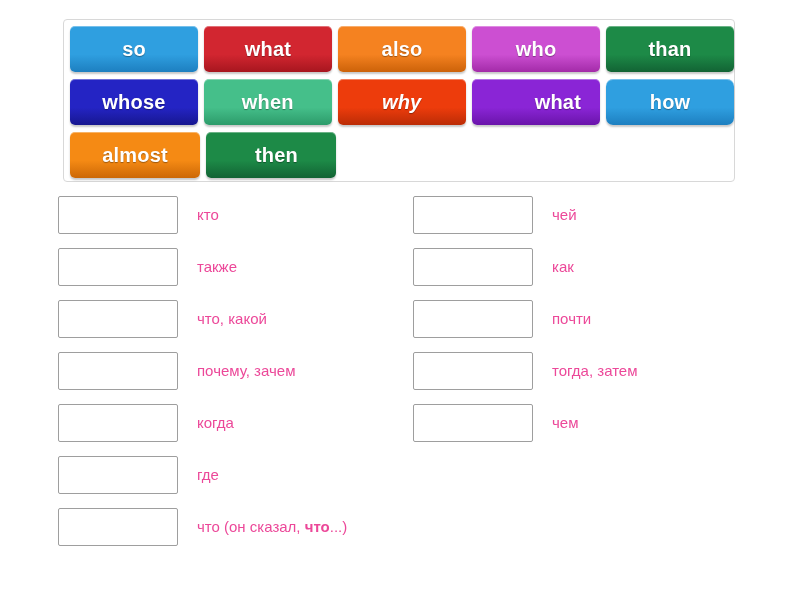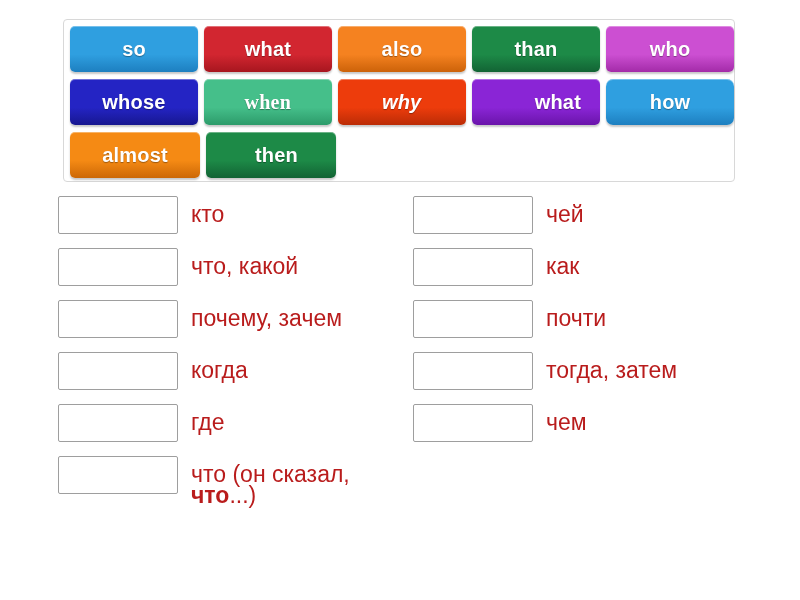--- a/index.html
+++ b/index.html
@@ -72,58 +72,62 @@
   .drop-box {
     width: 120px;
     height: 38px;
     flex: 0 0 120px;
     box-sizing: border-box;
     border: 1px solid #9e9e9e;
     background: #ffffff;
     border-radius: 2px;
   }
   .match-label {
-    margin-left: 13px;
-    font-size: 23px;
+    margin-left: 19px;
+    font-size: 15px;
     line-height: 21px;
-    color: #b91c1c;
+    color: #ec4899;
     padding-top: 8px;
     max-width: 205px;
   }
   .match-label b { font-weight: bold; }
 </style>
 </head>
 <body>
 
 <div id="word-bank">
     <div class="tile-row">
       <div class="tile" style="background: linear-gradient(rgb(47, 159, 224) 0%, rgb(47, 159, 224) 62%, rgb(29, 127, 192) 100%); box-shadow: rgba(255, 255, 255, 0.35) 0px 1px 0px inset, rgba(0, 0, 0, 0.22) 0px 2px 2px;">so</div>
       <div class="tile" style="background: linear-gradient(rgb(210, 38, 48) 0%, rgb(210, 38, 48) 62%, rgb(167, 22, 31) 100%); box-shadow: rgba(255, 255, 255, 0.35) 0px 1px 0px inset, rgba(0, 0, 0, 0.22) 0px 2px 2px;">what</div>
       <div class="tile" style="background: linear-gradient(rgb(245, 130, 32) 0%, rgb(245, 130, 32) 62%, rgb(204, 98, 9) 100%); box-shadow: rgba(255, 255, 255, 0.35) 0px 1px 0px inset, rgba(0, 0, 0, 0.22) 0px 2px 2px;">also</div>
+      <div class="tile" style="background: linear-gradient(rgb(204, 79, 210) 0%, rgb(204, 79, 210) 62%, rgb(163, 43, 168) 100%); box-shadow: rgba(255, 255, 255, 0.35) 0px 1px 0px inset, rgba(0, 0, 0, 0.22) 0px 2px 2px;">who</div>
       <div class="tile" style="background: linear-gradient(rgb(29, 138, 71) 0%, rgb(29, 138, 71) 62%, rgb(18, 99, 52) 100%); box-shadow: rgba(255, 255, 255, 0.35) 0px 1px 0px inset, rgba(0, 0, 0, 0.22) 0px 2px 2px;">than</div>
-      <div class="tile" style="background: linear-gradient(rgb(204, 79, 210) 0%, rgb(204, 79, 210) 62%, rgb(163, 43, 168) 100%); box-shadow: rgba(255, 255, 255, 0.35) 0px 1px 0px inset, rgba(0, 0, 0, 0.22) 0px 2px 2px;">who</div>
     </div>
     <div class="tile-row">
       <div class="tile" style="background: linear-gradient(rgb(36, 36, 196) 0%, rgb(36, 36, 196) 62%, rgb(23, 23, 144) 100%); box-shadow: rgba(255, 255, 255, 0.35) 0px 1px 0px inset, rgba(0, 0, 0, 0.22) 0px 2px 2px;">whose</div>
-      <div class="tile" style="background: linear-gradient(rgb(69, 191, 138) 0%, rgb(69, 191, 138) 62%, rgb(44, 155, 106) 100%); box-shadow: rgba(255, 255, 255, 0.35) 0px 1px 0px inset, rgba(0, 0, 0, 0.22) 0px 2px 2px; font-family: Liberation Serif, serif;">when</div>
+      <div class="tile" style="background: linear-gradient(rgb(69, 191, 138) 0%, rgb(69, 191, 138) 62%, rgb(44, 155, 106) 100%); box-shadow: rgba(255, 255, 255, 0.35) 0px 1px 0px inset, rgba(0, 0, 0, 0.22) 0px 2px 2px;">when</div>
       <div class="tile" style="background: linear-gradient(rgb(237, 60, 12) 0%, rgb(237, 60, 12) 62%, rgb(187, 44, 6) 100%); box-shadow: rgba(255, 255, 255, 0.35) 0px 1px 0px inset, rgba(0, 0, 0, 0.22) 0px 2px 2px; font-style: italic;">why</div>
       <div class="tile" style="background: linear-gradient(rgb(138, 37, 214) 0%, rgb(138, 37, 214) 62%, rgb(106, 20, 170) 100%); box-shadow: rgba(255, 255, 255, 0.35) 0px 1px 0px inset, rgba(0, 0, 0, 0.22) 0px 2px 2px; padding-left: 44px;">what</div>
       <div class="tile" style="background: linear-gradient(rgb(47, 159, 224) 0%, rgb(47, 159, 224) 62%, rgb(29, 127, 192) 100%); box-shadow: rgba(255, 255, 255, 0.35) 0px 1px 0px inset, rgba(0, 0, 0, 0.22) 0px 2px 2px; border-radius: 7px;">how</div>
     </div>
     <div class="tile-row">
       <div class="tile" style="background: linear-gradient(rgb(245, 138, 20) 0%, rgb(245, 138, 20) 62%, rgb(204, 104, 6) 100%); box-shadow: rgba(255, 255, 255, 0.35) 0px 1px 0px inset, rgba(0, 0, 0, 0.22) 0px 2px 2px;">almost</div>
       <div class="tile" style="background: linear-gradient(rgb(29, 138, 71) 0%, rgb(29, 138, 71) 62%, rgb(18, 99, 52) 100%); box-shadow: rgba(255, 255, 255, 0.35) 0px 1px 0px inset, rgba(0, 0, 0, 0.22) 0px 2px 2px; padding-left: 11px;">then</div>
     </div>
   </div>
 
 <div id="match-area">
   <div class="column" id="column-left">
       <div class="match-row">
         <div class="drop-box"></div>
         <div class="match-label">кто</div>
+      </div>
+      <div class="match-row">
+        <div class="drop-box"></div>
+        <div class="match-label">также</div>
       </div>
       <div class="match-row">
         <div class="drop-box"></div>
         <div class="match-label">что, какой</div>
       </div>
       <div class="match-row">
         <div class="drop-box"></div>
         <div class="match-label">почему, зачем</div>
       </div>
       <div class="match-row">

